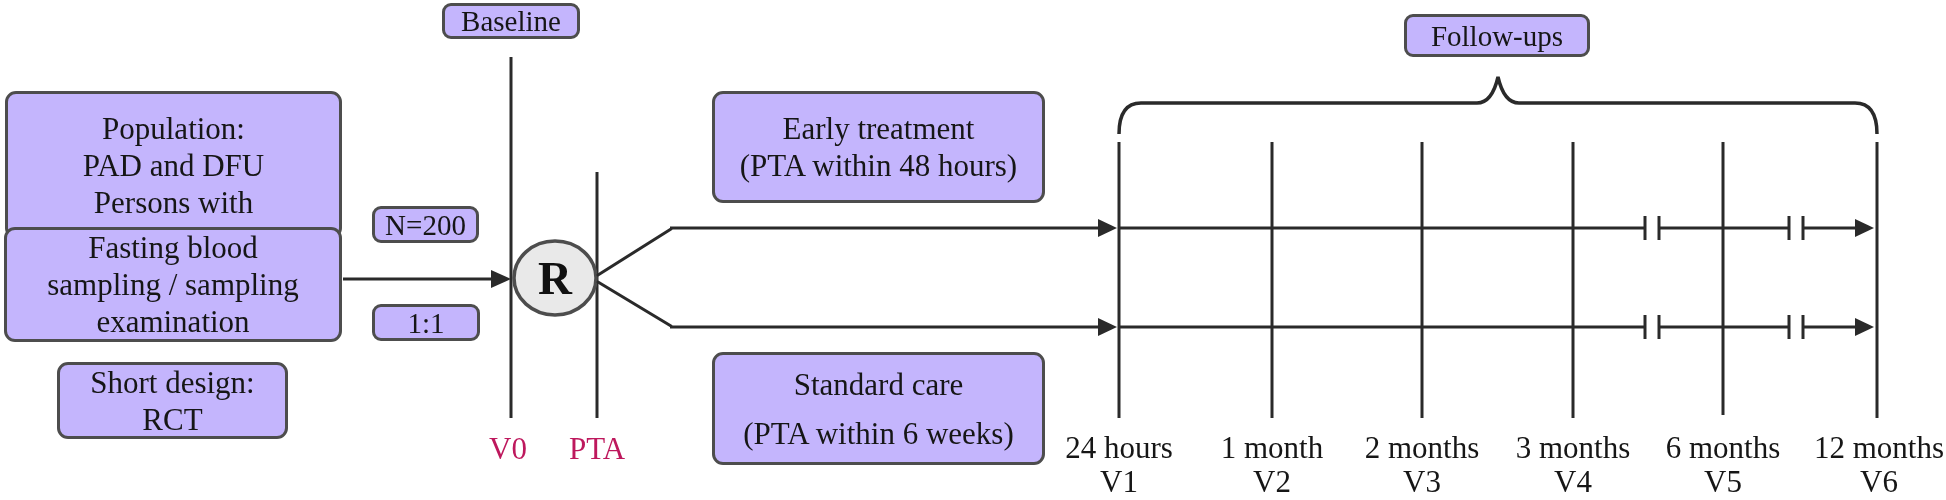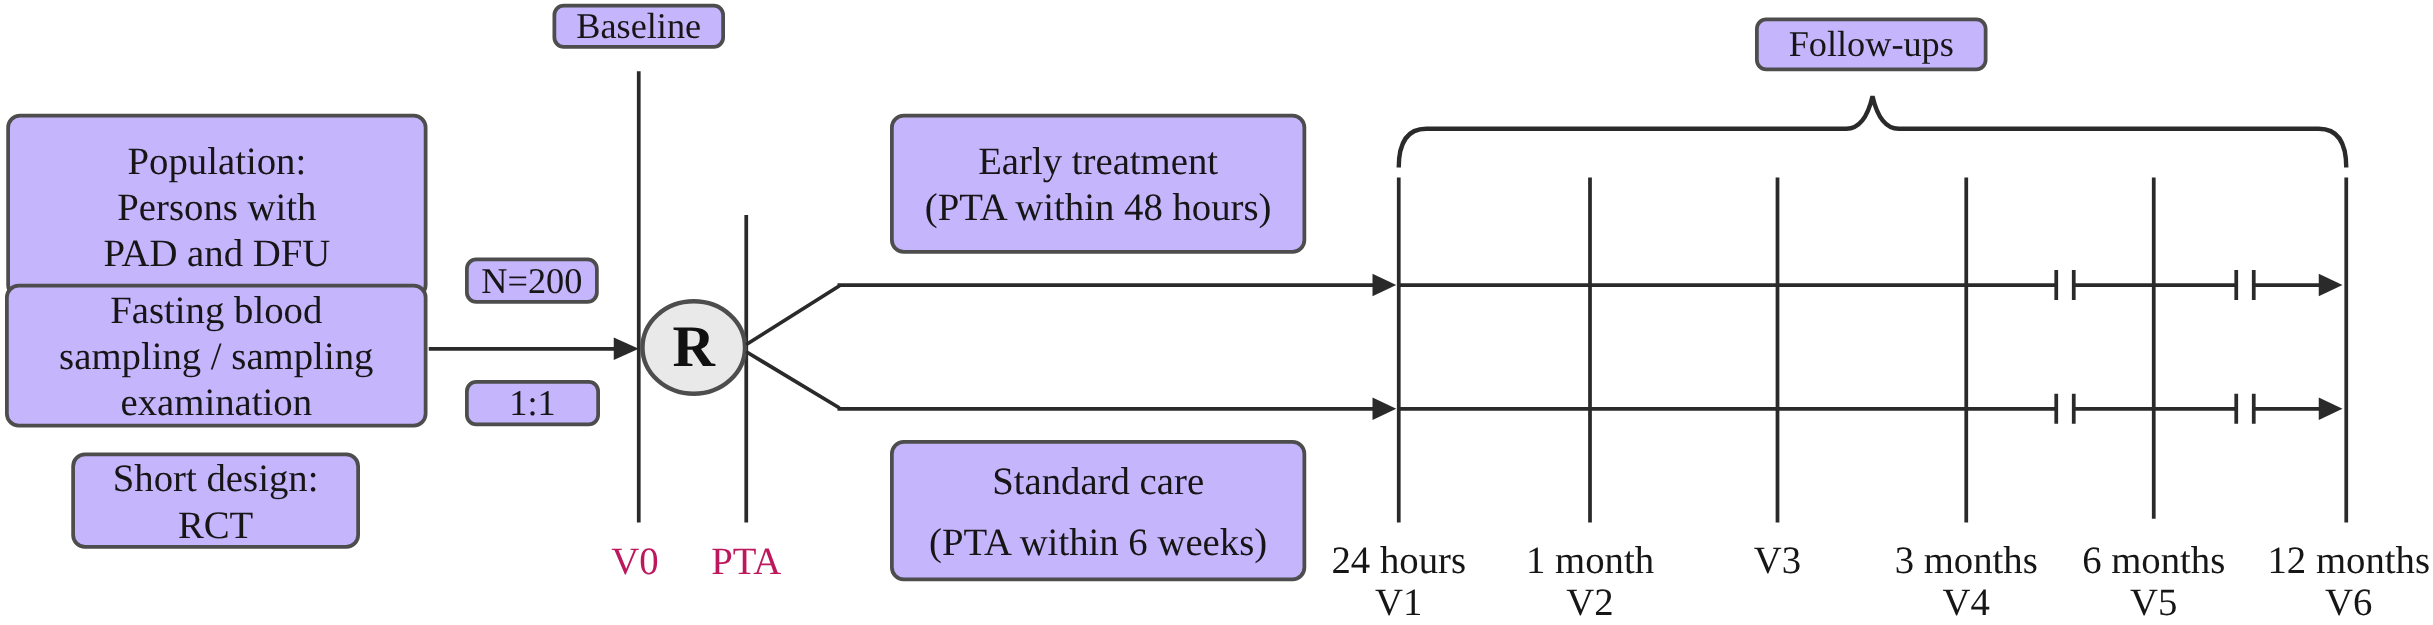--- a/index.html
+++ b/index.html
@@ -88,22 +88,22 @@
     <line x1="1422" y1="142" x2="1422" y2="418"></line>
     <line x1="1573" y1="142" x2="1573" y2="418"></line>
     <line x1="1723" y1="142" x2="1723" y2="415"></line>
     <line x1="1877" y1="142" x2="1877" y2="418"></line>
 
     <path stroke-width="3.5" d="M 1119 134 Q 1119 103 1141 103 L 1477 103 Q 1492 103 1498 77 Q 1504 103 1519 103 L 1855 103 Q 1877 103 1877 134"></path>
   </svg>
 
   <div class="gbox" style="left:5px;top:91px;width:337px;height:148px;">
     <div>Population:</div>
+    <div>PAD and DFU</div>
     <div>Persons with</div>
-    <div>PAD and DFU</div>
   </div>
 
   <div class="gbox" style="left:4px;top:227px;width:338px;height:115px;">
     <div>Fasting blood</div>
     <div>sampling / sampling</div>
     <div>examination</div>
   </div>
 
   <div class="gbox" style="left:57px;top:362px;width:231px;height:77px;">
     <div>Short design:</div>
@@ -143,20 +143,21 @@
 
   <div class="tl-label" style="left:1029px;">
     <div>24 hours</div>
     <div>V1</div>
   </div>
   <div class="tl-label" style="left:1182px;">
     <div>1 month</div>
     <div>V2</div>
   </div>
   <div class="tl-label" style="left:1332px;">
+    <div>2 months</div>
     <div>V3</div>
   </div>
   <div class="tl-label" style="left:1483px;">
     <div>3 months</div>
     <div>V4</div>
   </div>
   <div class="tl-label" style="left:1633px;">
     <div>6 months</div>
     <div>V5</div>
   </div>

